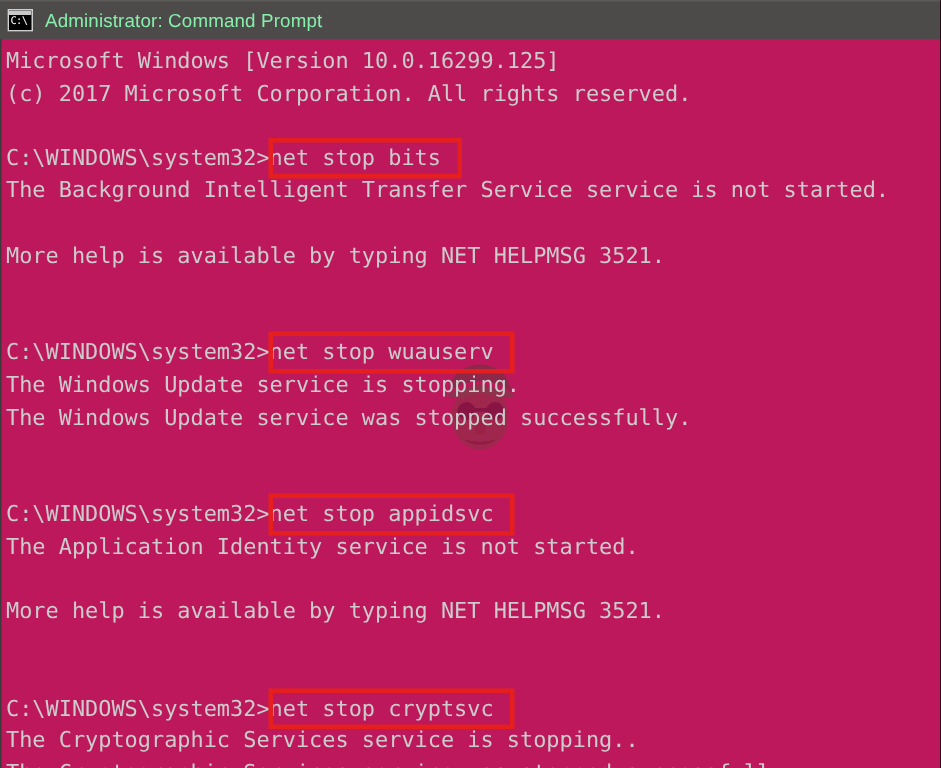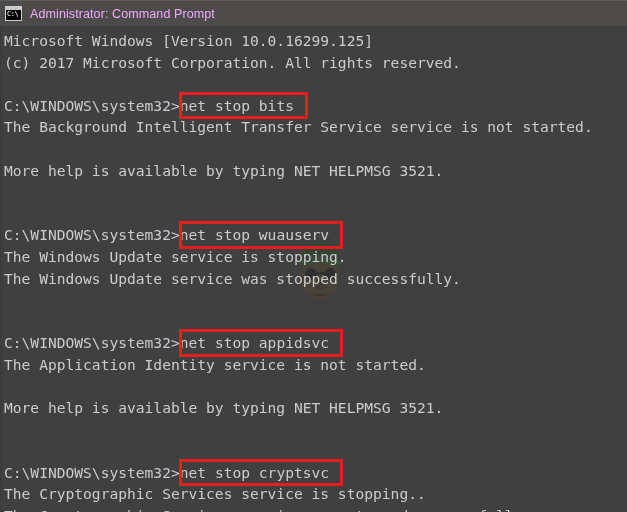--- a/index.html
+++ b/index.html
@@ -62,33 +62,33 @@
     font-family: "DejaVu Sans Mono", monospace;
     font-size: 7px;
     line-height: 9px;
     color: #ffffff;
     letter-spacing: -0.5px;
     white-space: nowrap;
   }
   #titlebar .tb-title {
     font-family: "Liberation Sans", sans-serif;
     font-size: 12.5px;
-    color: #f0abfc;
+    color: #86efac;
     white-space: nowrap;
     letter-spacing: 0.1px;
   }
 
   
   #console {
     position: absolute;
     left: 0;
     top: 26px;
     width: 627px;
     height: 486px;
-    background: #404040;
+    background: #be185d;
     box-sizing: border-box;
     border-left: 1px solid #3a3a3a;
     overflow: hidden;
   }
 
   #console-text {
     position: absolute;
     left: 3px;
     top: 4px;
     right: 0;

